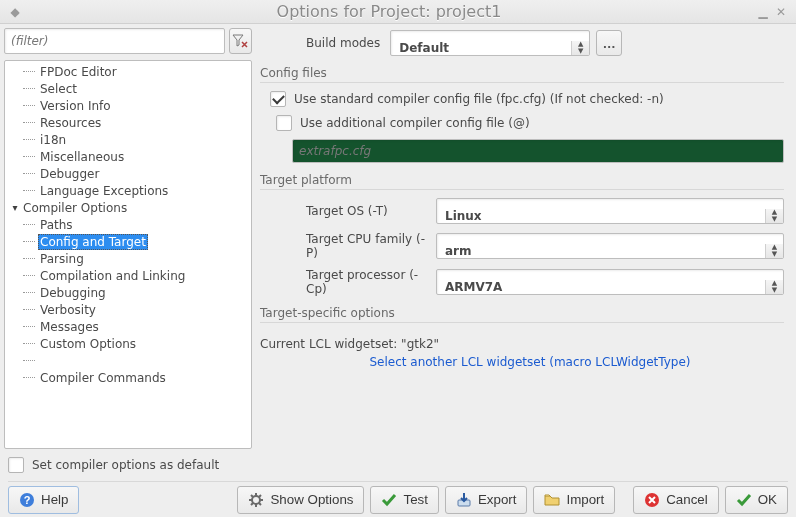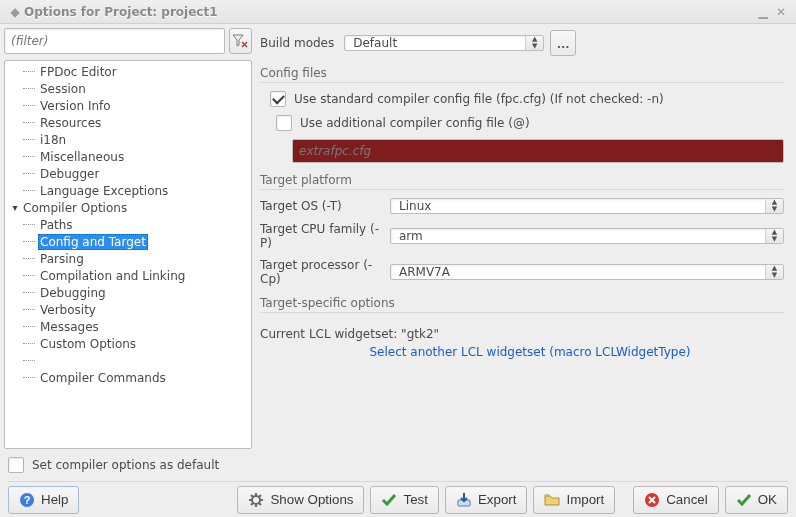--- a/index.html
+++ b/index.html
@@ -1,21 +1,21 @@
 <!DOCTYPE html>
 <html><head>
 <meta charset="utf-8">
 <style>
   * { box-sizing: border-box; }
   html, body { margin:0; padding:0; font-family: "DejaVu Sans", Arial, sans-serif; font-size:12px; color:#4a4a4a; }
   body { background:#eeeeee; width:796px; height:517px; overflow:hidden; }
 
   
   .titlebar { height:24px; background:linear-gradient(#efefef,#e5e5e5); border-bottom:1px solid #d0d0d0; display:flex; align-items:center; padding:0 6px; }
-  .titlebar .title { flex:1; text-align:left; color:#8a8a8a; font-weight:bold; font-size:12px; text-shadow:0 1px 0 #fff; }
+  .titlebar .title { flex:1; text-align:center; color:#8a8a8a; font-weight:normal; font-size:16px; text-shadow:0 1px 0 #fff; }
   .titlebar .wicon { width:18px; height:18px; display:flex; align-items:center; justify-content:center; color:#9a9a9a; }
 
   .client { position:absolute; top:24px; left:0; right:0; bottom:0; }
 
   
   .left { position:absolute; top:4px; left:4px; width:248px; bottom:68px; display:flex; flex-direction:column; }
   .filter-row { display:flex; gap:4px; margin-bottom:6px; }
   input.text, .combo, .spin { background:#fff; border:1px solid #bdbdbd; border-radius:2px; box-shadow:inset 1px 1px 2px rgba(0,0,0,0.08); }
   input.text { padding:4px 6px; font-size:12px; width:100%; font-family:inherit; }
   input.text::placeholder { color:#777; font-style:italic; }
@@ -24,37 +24,37 @@
 
   .tree { flex:1; background:#fff; border:1px solid #bdbdbd; border-radius:2px; overflow:auto; padding:2px 0; }
   .tree-row { display:flex; align-items:center; height:17px; white-space:nowrap; }
   .tree-row .twisty { width:12px; text-align:center; color:#404040; font-size:10px; }
   .tree-row .dots { display:inline-block; height:1px; border-top:1px dotted #9a9a9a; margin-right:3px; }
   .tree-row .lbl { padding:1px 2px; }
   .tree-row.sel .lbl { background:#2d8df0; color:#fff; border:1px dotted #555; padding:0 1px; }
 
   
   .right { position:absolute; top:6px; left:260px; right:12px; bottom:68px; }
-  .row { display:flex; align-items:center; margin-bottom:8px; }
+  .row { display:flex; align-items:center; margin-bottom:8px;margin-left:46px; }
   .row .lab { width:130px; color:#4a4a4a; }
   .build-row .lab { width:auto; margin-right:10px; }
 
-  .combo, .spin { display:flex; align-items:flex-end; height:16px; }
+  .combo, .spin { display:flex; align-items:flex-end; height:26px;font-weight:bold; }
   .combo .val, .spin .val { flex:1; padding:0 8px; }
   .spin .spin-btns, .combo .combo-btn { width:18px; border-left:1px solid #cfcfcf; display:flex; flex-direction:column; align-items:center; justify-content:center; background:linear-gradient(#f5f5f5,#e6e6e6); }
   .spin .spin-btns span { font-size:7px; line-height:7px; color:#555; }
 
   .group-title { color:#6a6a6a; margin:10px 0 2px 0; }
   .group-sep { height:1px; background:#d7d7d7; margin:2px 0 8px 0; }
 
   .cb-row { display:flex; align-items:center; margin:4px 0 8px 0; }
   .cb { width:16px; height:16px; background:#fff; border:1px solid #b5b5b5; border-radius:2px; box-shadow:inset 1px 1px 2px rgba(0,0,0,0.08); display:flex; align-items:center; justify-content:center; margin-right:8px; }
   .cb.checked::after { content:""; width:9px; height:5px; border-left:2px solid #3a3a3a; border-bottom:2px solid #3a3a3a; transform:rotate(-45deg) translate(1px,-1px); }
 
-  input.text:disabled { background:#7f1d1d; color:#9a9a9a; }
+  input.text:disabled { background:#14532d; color:#9a9a9a; }
 
   .link { color:#1b5bd0; }
   .widgetset { margin-top:14px; }
 
   
   .bottom { position:absolute; left:4px; right:4px; bottom:0; height:64px; }
   .set-default { position:absolute; top:0; left:4px; display:flex; align-items:center; }
   .btnbar { position:absolute; left:4px; right:4px; bottom:4px; height:32px; display:flex; align-items:center; border-top:1px solid #d8d8d8; padding-top:4px; }
   .pbtn { height:28px; padding:0 10px; display:flex; align-items:center; gap:6px; background:linear-gradient(#f7f7f7,#e9e9e9); border:1px solid #b7b7b7; border-radius:3px; color:#3a3a3a; }
   .pbtn.help { border-color:#9fbde0; }
@@ -85,21 +85,21 @@
     </div>
     <div class="tree" id="tree">
         <div class="tree-row">
           <span style="display: inline-block; width: 18px;"></span>
           <span class="dots" style="width: 12px;"></span>
           <span class="lbl">FPDoc Editor</span>
         </div>
         <div class="tree-row">
           <span style="display: inline-block; width: 18px;"></span>
           <span class="dots" style="width: 12px;"></span>
-          <span class="lbl">Session</span>
+          <span class="lbl">Select</span>
         </div>
         <div class="tree-row">
           <span style="display: inline-block; width: 18px;"></span>
           <span class="dots" style="width: 12px;"></span>
           <span class="lbl">Version Info</span>
         </div>
         <div class="tree-row">
           <span style="display: inline-block; width: 18px;"></span>
           <span class="dots" style="width: 12px;"></span>
           <span class="lbl">Resources</span>

